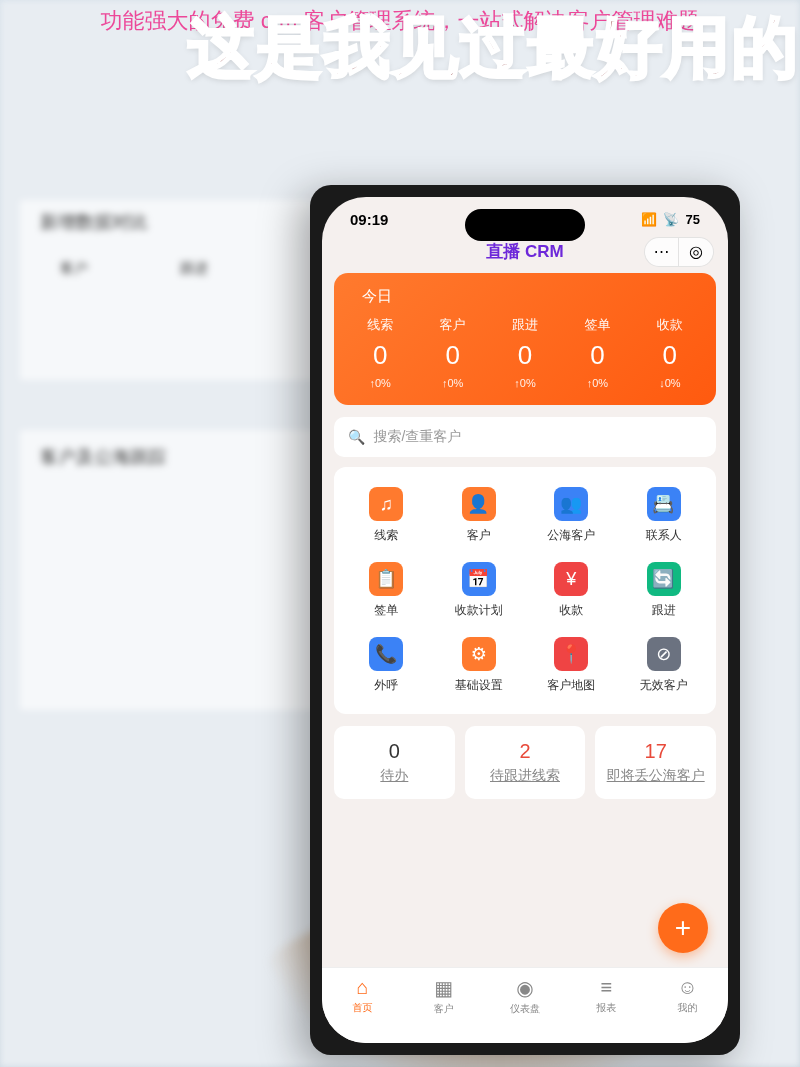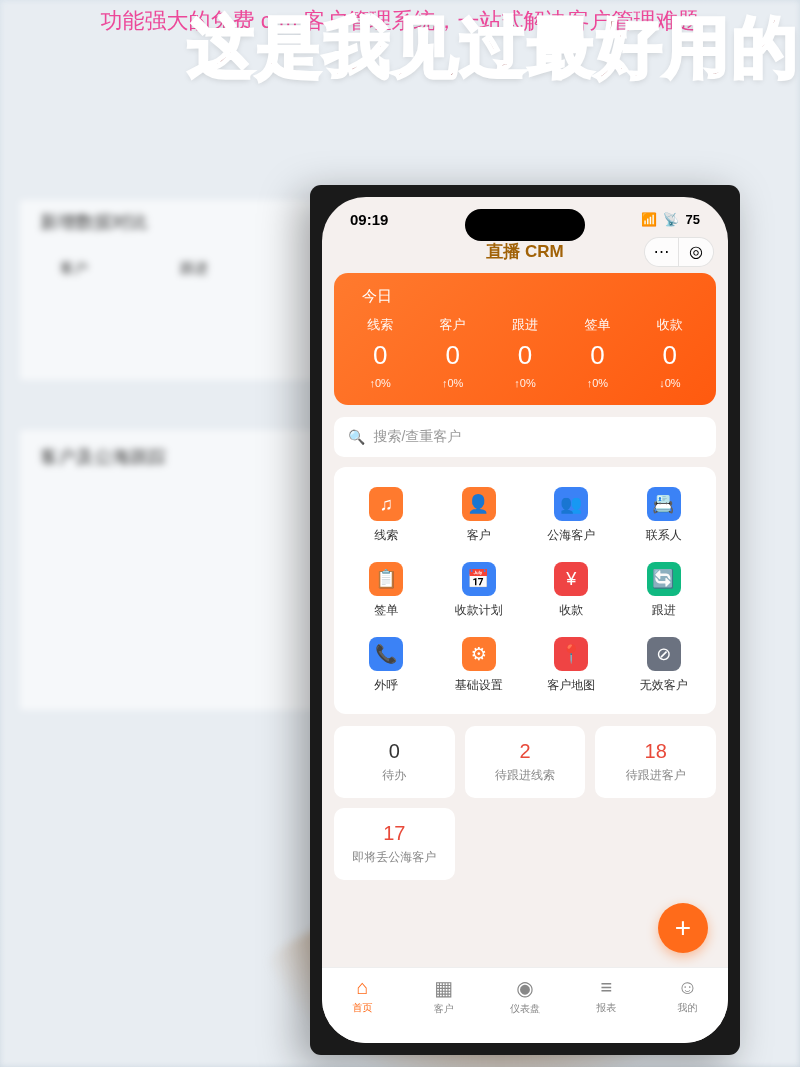--- a/index.html
+++ b/index.html
@@ -52,21 +52,21 @@
   letter-spacing: 2px;
 }
 
 .phone {
   position: absolute;
   top: 185px;
   left: 310px;
   width: 430px;
   height: 870px;
   background: #1a1a1a;
-  border-radius: 11px;
+  border-radius: 21px;
   padding: 12px;
   box-shadow: -10px 10px 40px rgba(0,0,0,0.35);
   z-index: 20;
 }
 .screen {
   width: 100%;
   height: 100%;
   background: #f5f0ee;
   border-radius: 44px;
   overflow: hidden;
@@ -95,21 +95,21 @@
 }
 .status-right { display: flex; gap: 6px; align-items: center; font-size: 13px; }
 
 .mp-header {
   display: flex;
   justify-content: center;
   align-items: center;
   padding: 8px 0 10px;
   position: relative;
 }
-.mp-title { font-size: 17px; font-weight: 600; color: #a16207; }
+.mp-title { font-size: 17px; font-weight: 600; color: #6d28d9; }
 .mp-actions {
   position: absolute;
   right: 14px;
   display: flex;
   border: 1px solid rgba(0,0,0,0.1);
   border-radius: 20px;
   background: rgba(255,255,255,0.8);
 }
 .mp-action-dot, .mp-action-target {
   width: 34px; height: 28px;
@@ -173,21 +173,21 @@
   gap: 10px;
 }
 .tile {
   background: #fff;
   border-radius: 10px;
   padding: 14px 6px;
   text-align: center;
 }
 .tile-value { font-size: 20px; color: #333; margin-bottom: 4px; }
 .tile-value.red { color: #e84a3a; }
-.tile-label { font-size: 12px; color: #888; }
+.tile-label { font-size: 14px; color: #888; text-decoration: underline; }
 
 .fab {
   position: absolute;
   bottom: 90px;
   right: 20px;
   width: 50px; height: 50px;
   background: #ff6b1a;
   border-radius: 50%;
   display: flex; align-items: center; justify-content: center;
   color: #fff;
@@ -361,24 +361,20 @@
     <div class="tiles" id="tiles">
         <div class="tile">
           <div class="tile-value ">0</div>
     <div class="tile-label">待办</div>
         </div>
         <div class="tile">
           <div class="tile-value red">2</div>
     <div class="tile-label">待跟进线索</div>
         </div>
         <div class="tile">
-          <div class="tile-value red">18</div>
-    <div class="tile-label">待跟进客户</div>
-        </div>
-        <div class="tile">
           <div class="tile-value red">17</div>
     <div class="tile-label">即将丢公海客户</div>
         </div>
       </div>
 
     <div class="fab">+</div>
 
     <div class="tabbar" id="tabbar">
         <div class="tab-item active">
           <div class="tab-icon">⌂</div>

